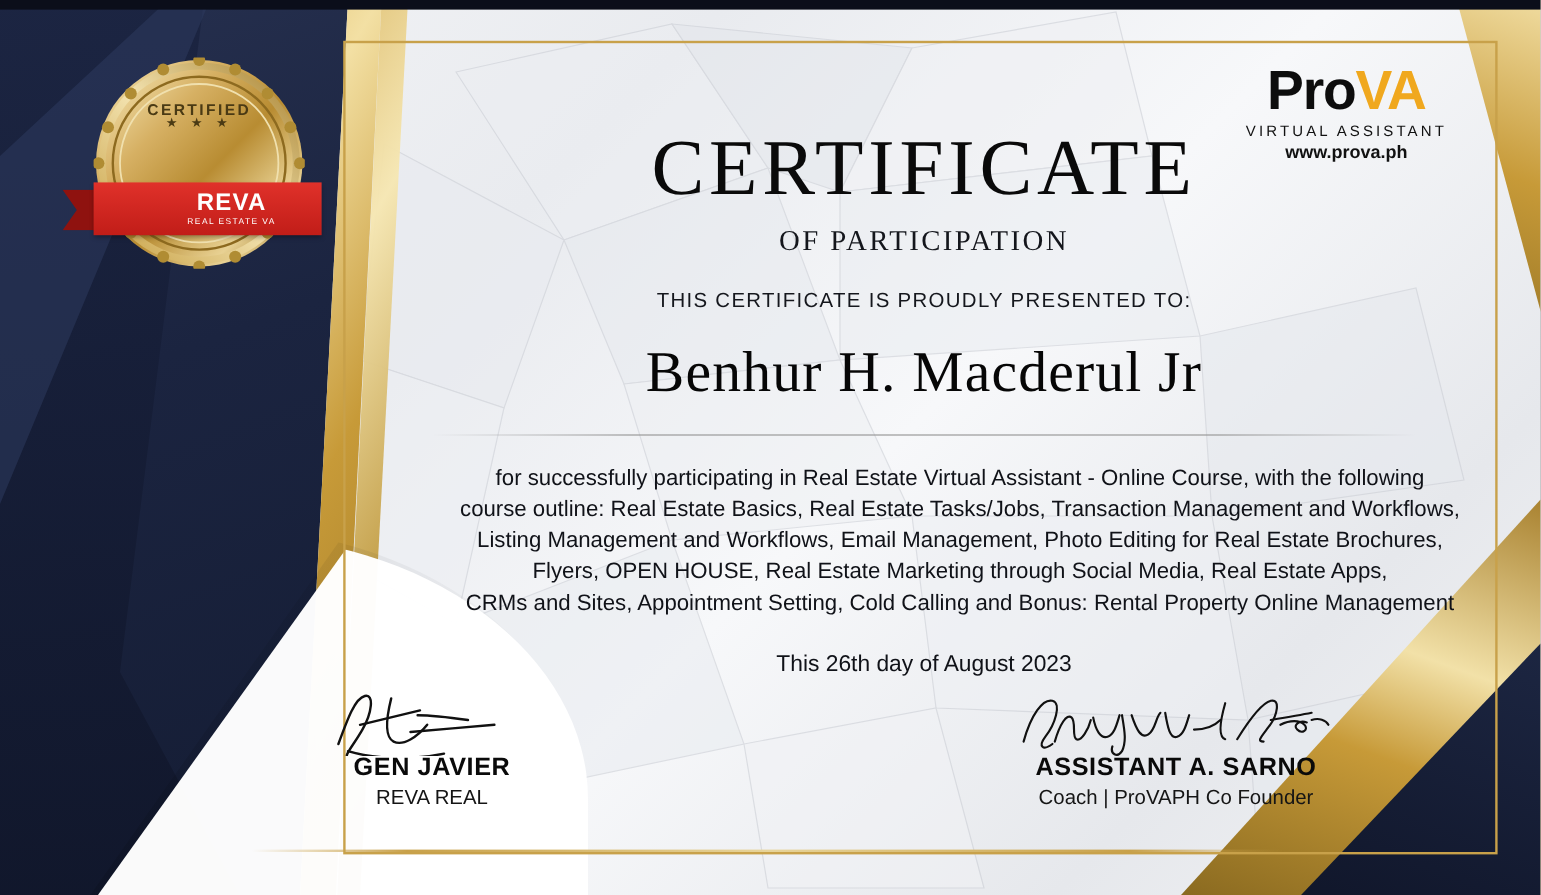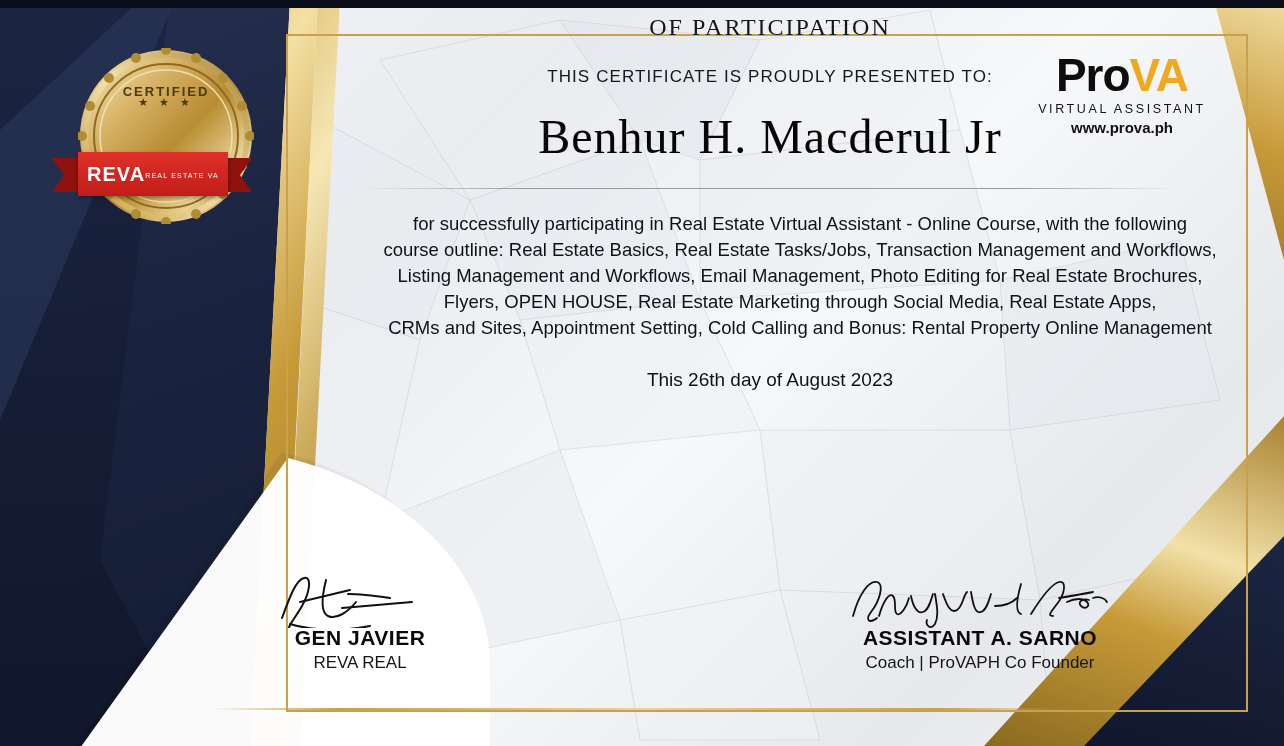--- a/index.html
+++ b/index.html
@@ -200,24 +200,25 @@
   }
   .ribbon-body {
     position: absolute;
     left: 26px;
     top: 0;
     width: 150px;
     height: 44px;
     background: linear-gradient(180deg, #e0312a 0%, #c11d18 100%);
     box-shadow: 0 2px 4px rgba(0,0,0,0.35);
     display: flex;
-    flex-direction: row;
+    flex-direction: column;
     align-items: center;
     justify-content: center;
     color: #fff;
+    padding-left: 40px;
   }
   .ribbon-tail-l, .ribbon-tail-r {
     position: absolute;
     top: 6px;
     width: 34px;
     height: 34px;
     background: #8f120f;
   }
   .ribbon-tail-l { left: 0; clip-path: polygon(0 0, 34px 0, 34px 34px, 0 34px, 12px 17px); }
   .ribbon-tail-r { right: 0; clip-path: polygon(0 0, 34px 0, 22px 17px, 34px 34px, 0 34px); }
@@ -347,27 +348,26 @@
     margin-top: 28px;
     font-family: "Liberation Sans", sans-serif;
     font-size: 19px;
     color: #101218;
   }
 
   
   .signatures {
     position: absolute;
     left: 170px;
-    bottom: 64px;
+    bottom: 52px;
     width: 1000px;
     height: 120px;
     z-index: 24;
     display: flex;
     justify-content: space-between;
-    align-items: center;
   }
   .sig-block {
     width: 380px;
     text-align: center;
     position: relative;
   }
   .sig-svg {
     height: 56px;
     display: block;
     margin: 0 auto;
@@ -494,20 +494,21 @@
     </div>
   </div>
 
   <div class="logo">
     <div class="logo-main"><span>Pro</span><span class="va">VA</span></div>
     <div class="logo-sub">VIRTUAL ASSISTANT</div>
     <div class="logo-url">www.prova.ph</div>
   </div>
 
   <div class="content">
+    <div class="title">CERTIFICATE</div>
     <div class="subtitle">OF PARTICIPATION</div>
     <div class="presented">THIS CERTIFICATE IS PROUDLY PRESENTED TO:</div>
     <div class="recipient">Benhur H. Macderul Jr</div>
     <div class="divider"></div>
     <div class="body-text">
       <p>for successfully participating in Real Estate Virtual Assistant - Online Course, with the following</p>
       <p>course outline: Real Estate Basics, Real Estate Tasks/Jobs, Transaction Management and Workflows,</p>
       <p>Listing Management and Workflows,  Email Management, Photo Editing for Real Estate Brochures,</p>
       <p>Flyers,  OPEN HOUSE, Real Estate Marketing through Social Media, Real Estate Apps,</p>
       <p>CRMs and Sites, Appointment Setting,  Cold Calling and Bonus: Rental Property Online Management</p>

